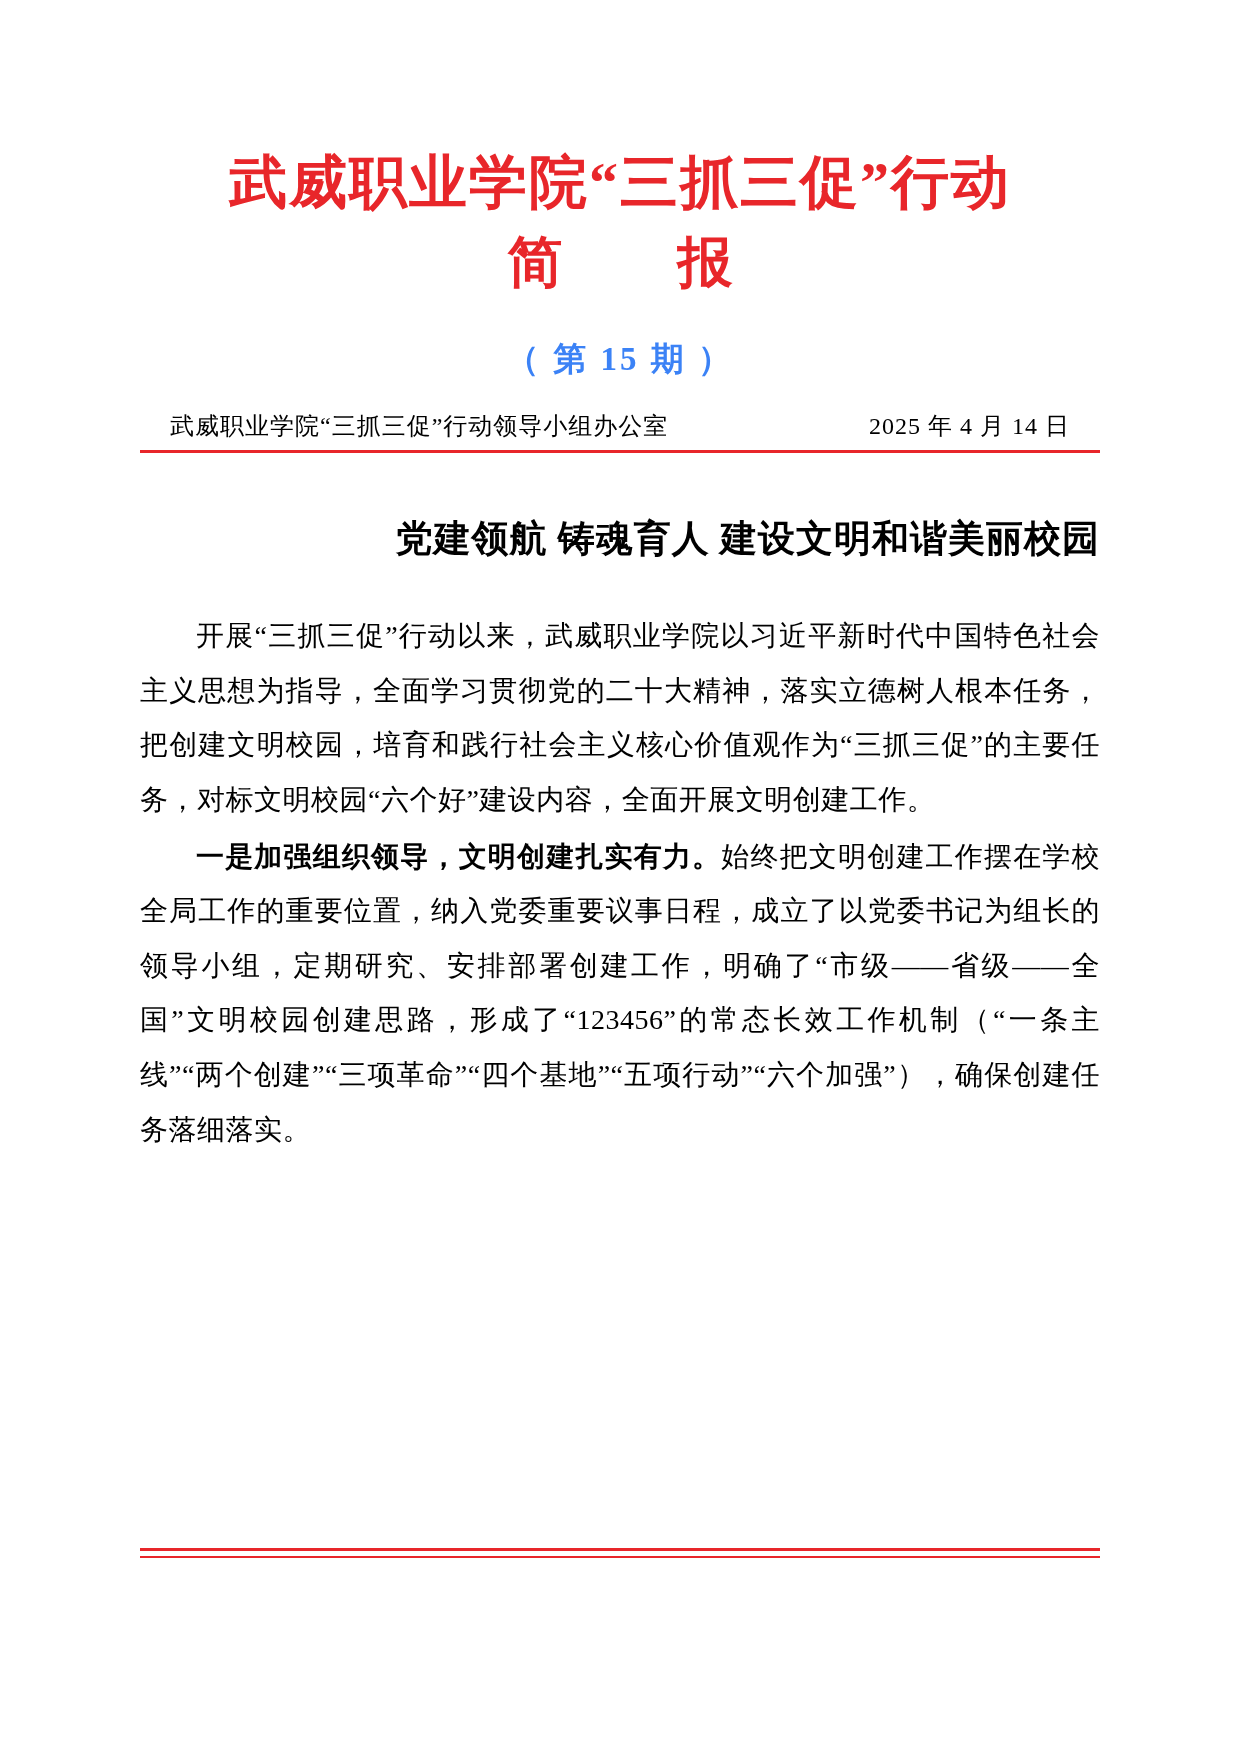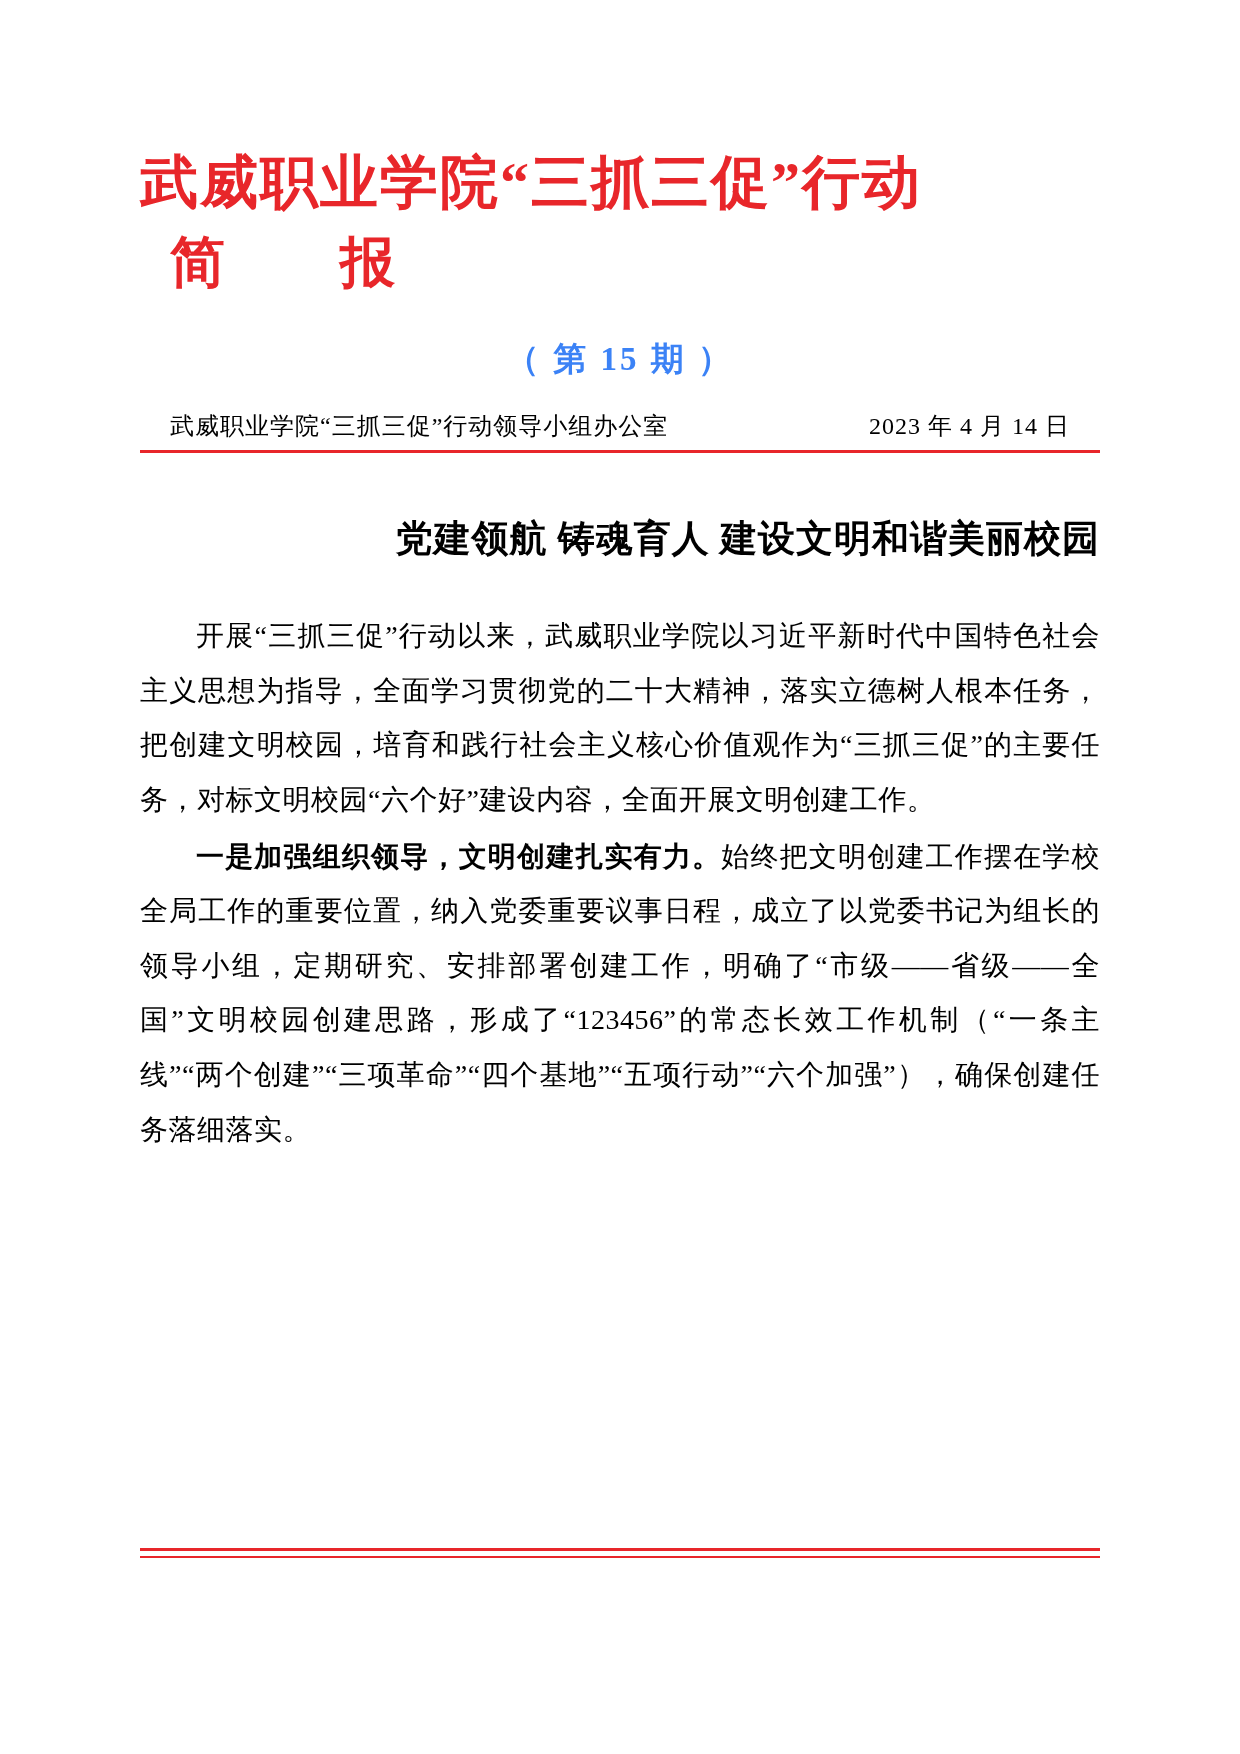--- a/index.html
+++ b/index.html
@@ -19,20 +19,21 @@
     width: 1240px;
     height: 1754px;
     box-sizing: border-box;
     padding: 0 140px;
     position: relative;
   }
 
   
   .masthead {
     padding-top: 150px;
+    text-align: center;
   }
   .masthead-line1 {
     color: #e8262a;
     font-size: 58px;
     font-weight: bold;
     letter-spacing: 2px;
     line-height: 1.15;
     font-family: "Liberation Serif", "DejaVu Serif", serif;
     white-space: nowrap;
   }
@@ -119,21 +120,21 @@
 
   <div class="masthead">
     <div class="masthead-line1">武威职业学院“三抓三促”行动</div>
     <div class="masthead-line2">简　报</div>
   </div>
 
   <div class="issue-line">（ 第 15 期 ）</div>
 
   <div class="meta-row">
     <div class="meta-office">武威职业学院“三抓三促”行动领导小组办公室</div>
-    <div class="meta-date">2023 年 4 月 14 日</div>
+    <div class="meta-date">2025 年 4 月 14 日</div>
   </div>
   <div class="rule-top"></div>
 
   <div class="article-title">党建领航 铸魂育人  建设文明和谐美丽校园</div>
 
   <div class="body">
     <p><span>开展“三抓三促”行动以来，武威职业学院以习近平新时代中国特色社会主义思想为指导，全面学习贯彻党的二十大精神，落实立德树人根本任务，把创建文明校园，培育和践行社会主义核心价值观作为“三抓三促”的主要任务，对标文明校园“六个好”建设内容，全面开展文明创建工作。</span></p>
     <p><span class="lead-in">一是加强组织领导，文明创建扎实有力。</span><span>始终把文明创建工作摆在学校全局工作的重要位置，纳入党委重要议事日程，成立了以党委书记为组长的领导小组，定期研究、安排部署创建工作，明确了“市级——省级——全国”文明校园创建思路，形成了“123456”的常态长效工作机制（“一条主线”“两个创建”“三项革命”“四个基地”“五项行动”“六个加强”），确保创建任务落细落实。</span></p>
   </div>
 

